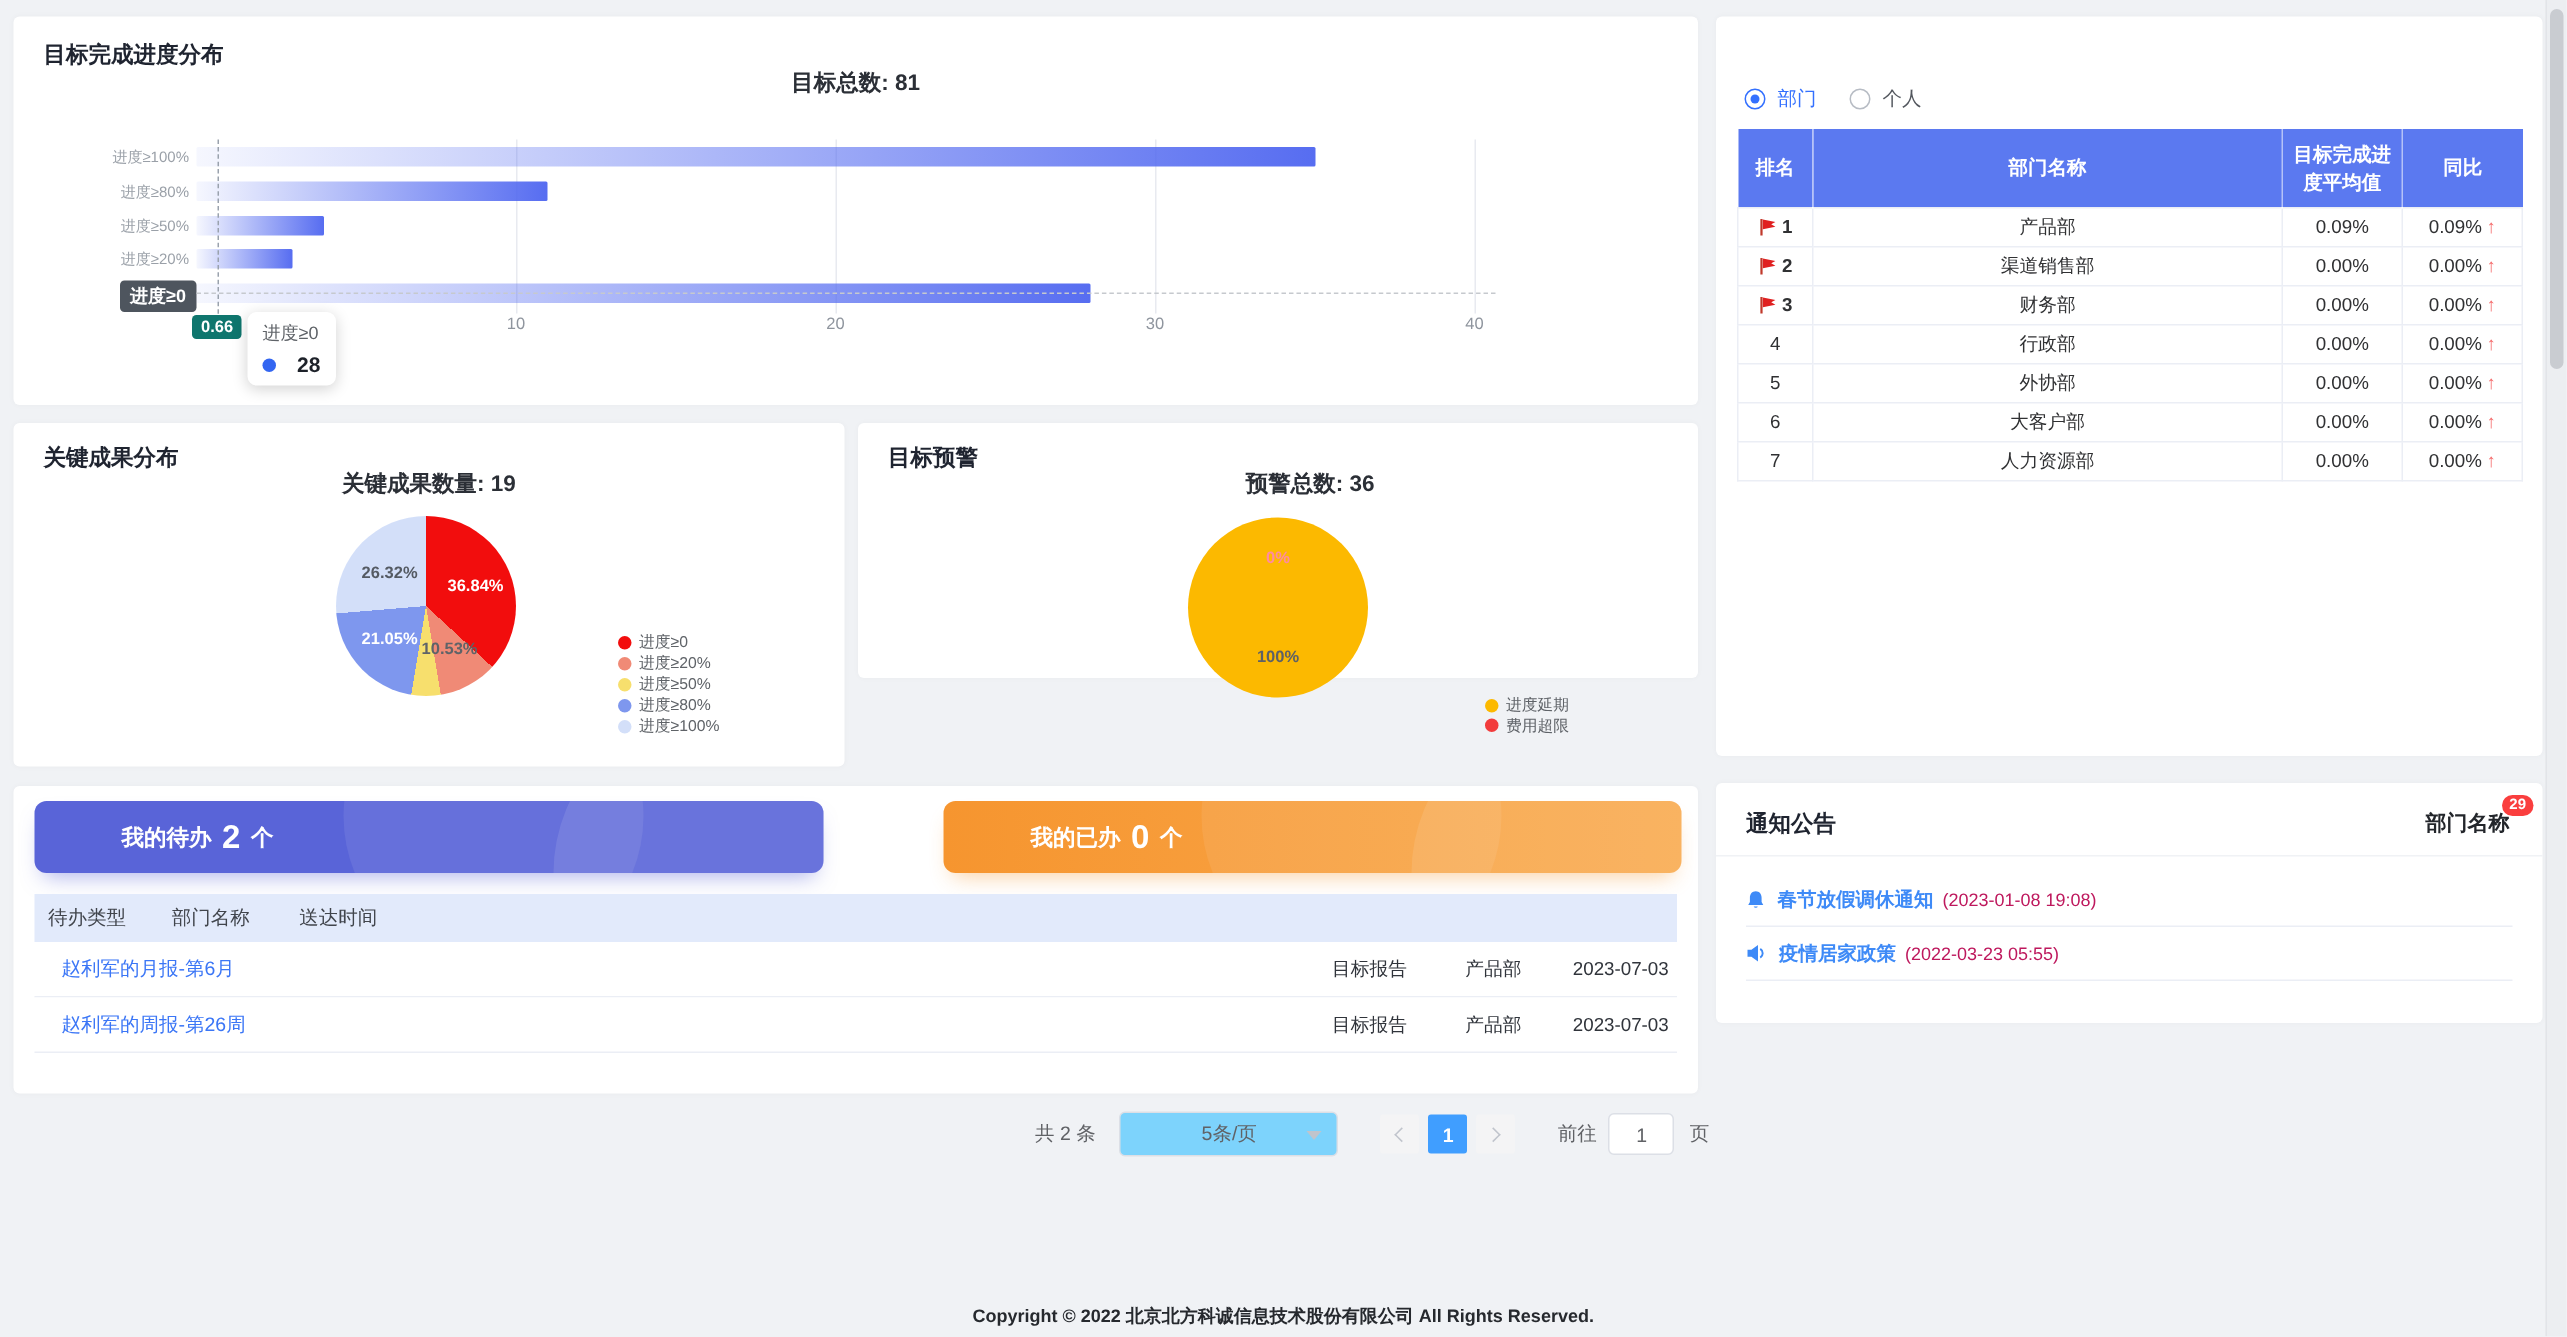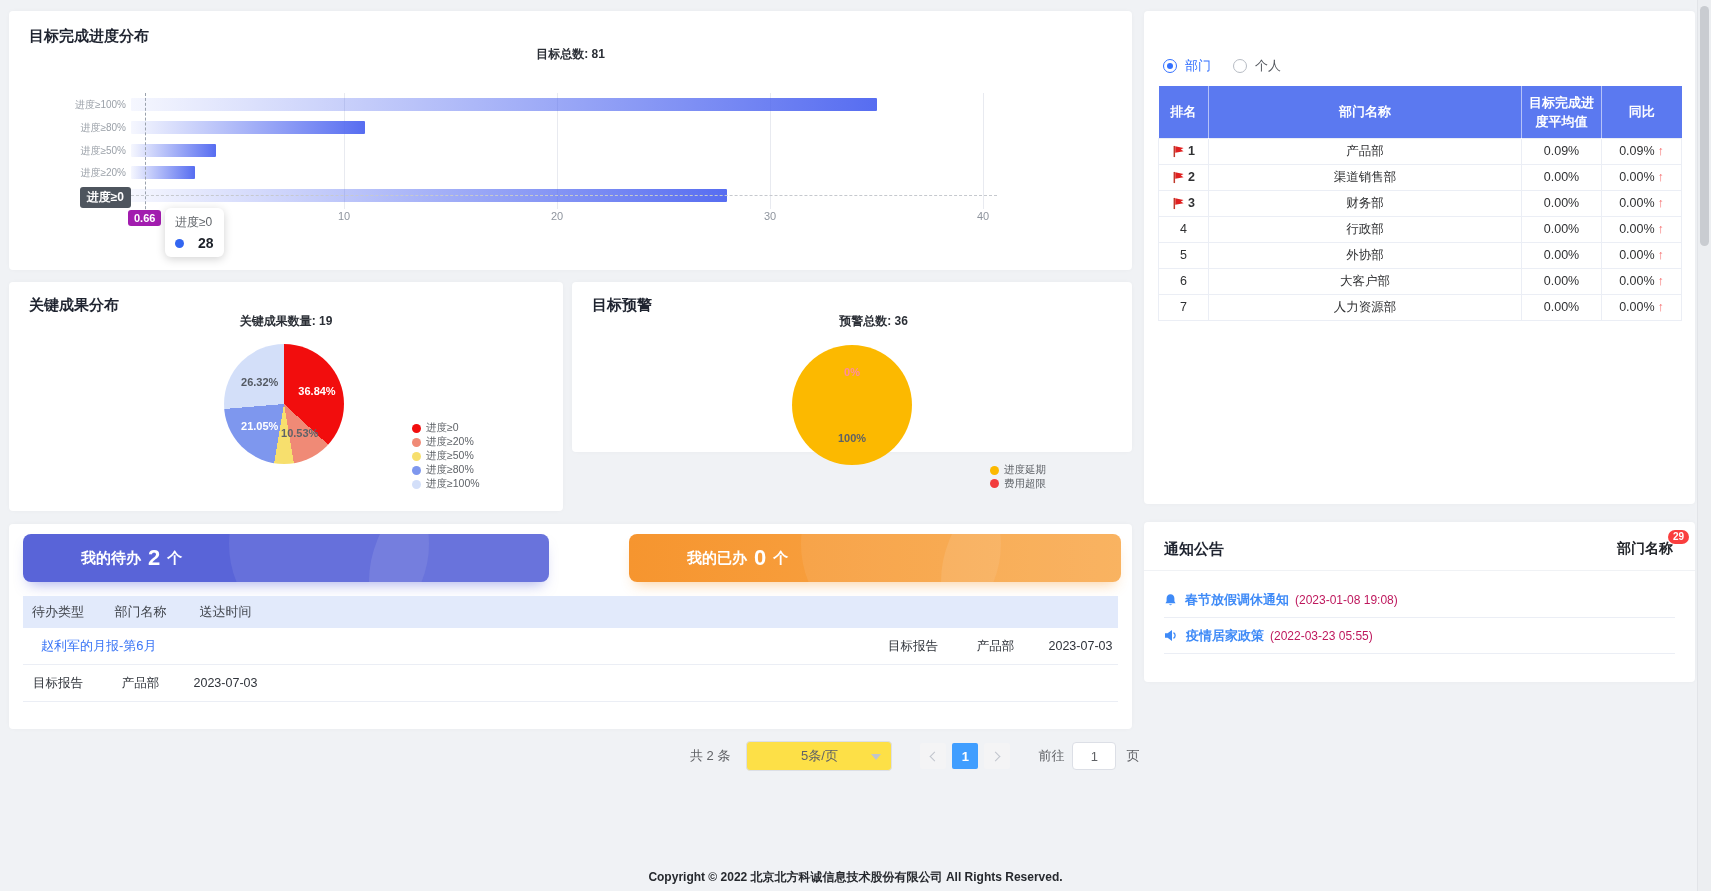--- a/index.html
+++ b/index.html
@@ -9,33 +9,33 @@
 
   .panel { position:absolute; background:#fff; border-radius:4px; box-shadow:0 0 4px rgba(0,0,0,0.03); }
   #panel-bar    { left:9px;    top:11px;  width:1123px; height:259px; }
   #panel-kr     { left:9px;    top:282px; width:554px;  height:229px; }
   #panel-warn   { left:572px;  top:282px; width:560px;  height:170px; }
   #panel-rank   { left:1144px; top:11px;  width:551px;  height:493px; }
   #panel-todo   { left:9px;    top:524px; width:1123px; height:205px; }
   #panel-notice { left:1144px; top:522px; width:551px;  height:160px; }
 
   .panel-title { position:absolute; left:20px; top:16px; font-size:15px; font-weight:700; color:#1f2430; }
-  .chart-title { position:absolute; left:0; width:100%; text-align:center; font-weight:700; font-size:12px; color:#2b2f36; }
+  .chart-title { position:absolute; left:0; width:100%; text-align:center; font-weight:700; font-size:15px; color:#2b2f36; }
 
   
   .gridline { position:absolute; width:1px; background:#e8eaf0; }
   .bar { position:absolute; height:13px; border-radius:1px;
          background:linear-gradient(90deg, rgba(91,118,243,0.06) 0%, rgba(80,103,240,0.96) 100%); }
   .ylabel { position:absolute; width:95px; text-align:right; font-size:10px; color:#9aa0a8; }
   .xtick { position:absolute; width:34px; text-align:center; font-size:11px; color:#8f959e; }
   .axis-badge { position:absolute; background:#4e555e; color:#fff; font-size:12px; font-weight:700;
                 padding:2px 7px; border-radius:3px; }
   .pointer-vline { position:absolute; width:0; border-left:1px dashed #9aa2ad; }
   .pointer-hline { position:absolute; height:0; border-top:1px dashed #c6c9ce; }
-  .pointer-badge { position:absolute; background:#a21caf; color:#fff; font-size:11px; font-weight:700;
+  .pointer-badge { position:absolute; background:#0f766e; color:#fff; font-size:11px; font-weight:700;
                    padding:2px 6px; border-radius:3px; }
   .tooltip-card { position:absolute; background:#fff; border-radius:6px; padding:6px 10px;
                   box-shadow:0 2px 10px rgba(0,0,0,0.18); z-index:6; min-width:58px; }
   .tooltip-title { font-size:12px; color:#5f6368; margin-bottom:4px; }
   .tooltip-row { display:flex; align-items:center; }
   .tooltip-dot { width:9px; height:9px; border-radius:50%; background:#3366f1; }
   .tooltip-val { margin-left:14px; font-size:14px; font-weight:700; color:#1d2129; }
 
   
   .pie { position:absolute; border-radius:50%; }
@@ -94,21 +94,21 @@
   .col-type { width:70px; text-align:center; }
   .col-dept { width:95px; text-align:center; }
   .col-date { width:75px; text-align:center; }
   .todo-row .col-subject { color:#3b76f6; font-size:13px; cursor:pointer; }
   .todo-row .col-type, .todo-row .col-dept, .todo-row .col-date { font-size:12.5px; color:#30343b; }
 
   
   #pagination { position:absolute; top:741px; left:690px; height:30px; display:flex; align-items:center; }
   .pg-total { font-size:13px; color:#606266; margin-right:16px; }
   .pg-select { position:relative; width:146px; height:30px; border:1px solid #dcdfe6; border-radius:4px;
-               background:#fde047; display:flex; align-items:center; justify-content:center; cursor:pointer; margin-right:28px; }
+               background:#7dd3fc; display:flex; align-items:center; justify-content:center; cursor:pointer; margin-right:28px; }
   .pg-select-text { font-size:13px; color:#606266; }
   .pg-select-caret { position:absolute; right:10px; top:12px; width:0; height:0;
                      border-left:5px solid transparent; border-right:5px solid transparent; border-top:6px solid #c0c4cc; }
   .pg-btn { width:26px; height:26px; background:#f4f4f5; border-radius:2px; display:flex; align-items:center;
             justify-content:center; margin-right:6px; cursor:pointer; }
   .pg-arrow { width:7px; height:7px; border-left:1.6px solid #c0c4cc; border-bottom:1.6px solid #c0c4cc; }
   .pg-arrow.left { transform:rotate(45deg); margin-left:3px; }
   .pg-arrow.right { transform:rotate(-135deg); margin-right:3px; }
   .pg-page { width:26px; height:26px; background:#409eff; color:#fff; border-radius:2px; font-size:13px;
              font-weight:700; display:flex; align-items:center; justify-content:center; margin-right:6px; cursor:pointer; }
@@ -345,20 +345,21 @@
       <span class="col-date">送达时间</span>
     </div>
     <div id="todo-rows">
         <div class="todo-row" style="top: 104px;">
           <div class="col-subject">赵利军的月报-第6月</div>
           <div class="col-type">目标报告</div>
           <div class="col-dept">产品部</div>
           <div class="col-date">2023-07-03</div>
         </div>
         <div class="todo-row" style="top: 141px;">
+          <div class="col-subject">赵利军的周报-第26周</div>
           <div class="col-type">目标报告</div>
           <div class="col-dept">产品部</div>
           <div class="col-date">2023-07-03</div>
         </div>
       </div>
   </section>
 
   <section class="panel" id="panel-notice">
     <div class="panel-title" style="top:18px;">通知公告</div>
     <div class="notice-tab">

